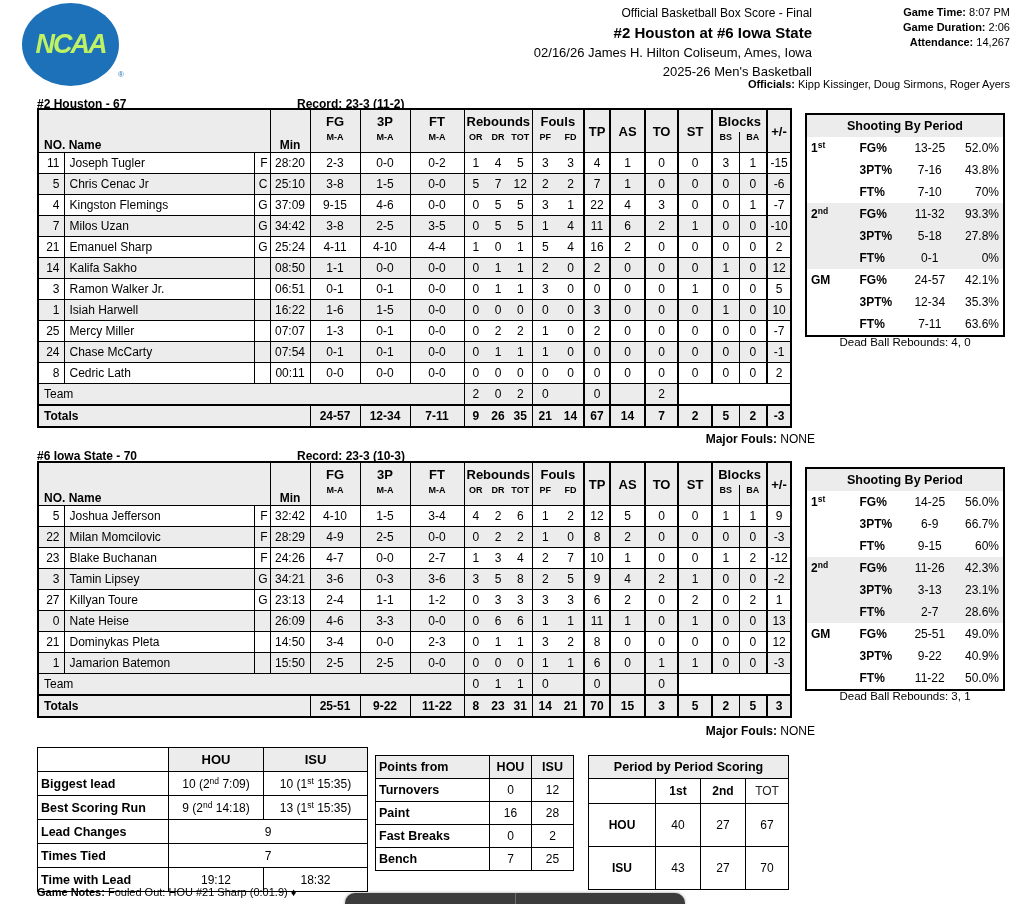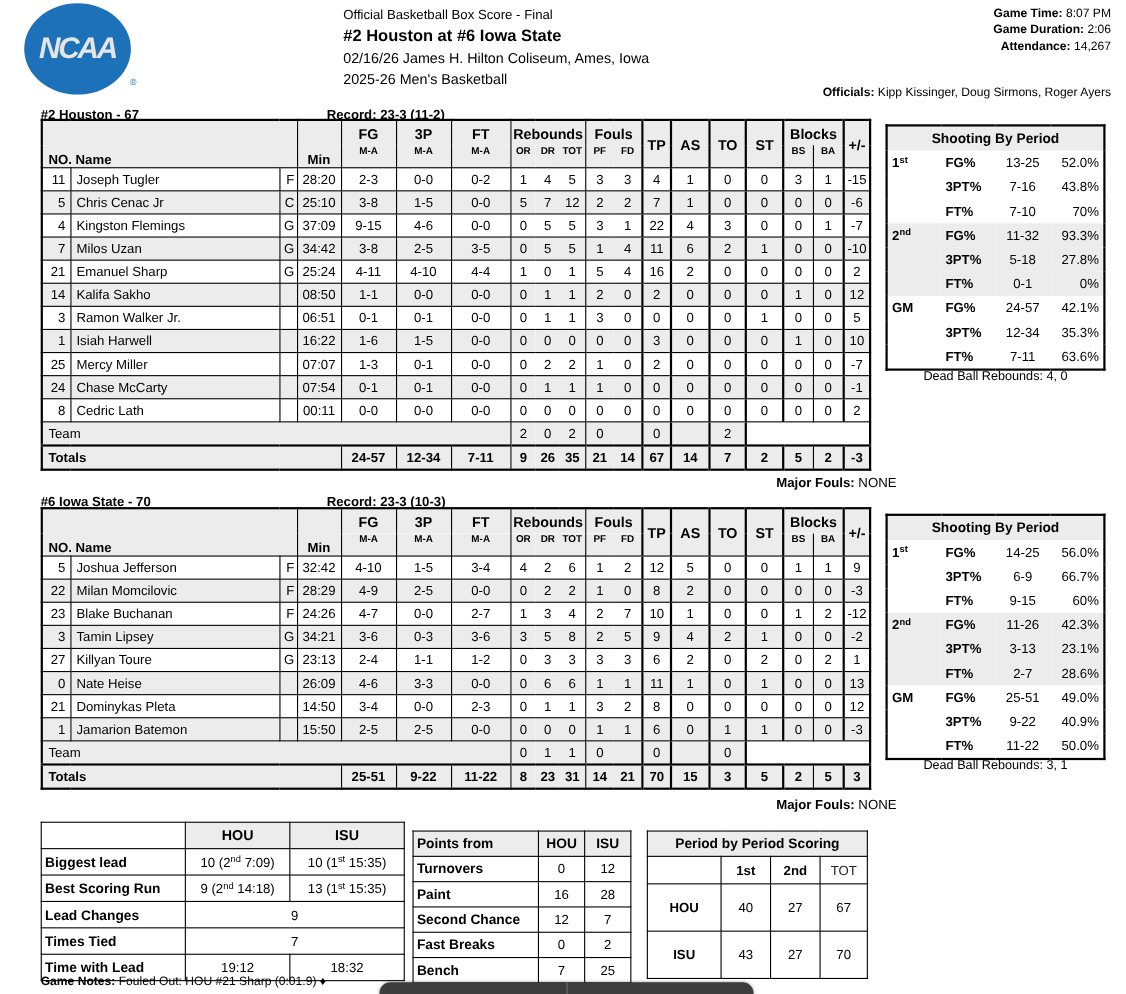--- a/index.html
+++ b/index.html
@@ -5,23 +5,23 @@
   html,body{margin:0;padding:0;background:#fff;}
   .page{position:relative;width:1024px;height:904px;background:#fff;overflow:hidden;
         font-family:"Liberation Sans","DejaVu Sans",sans-serif;color:#000;}
   b{font-weight:bold;}
   sup{font-size:8.5px;line-height:0;vertical-align:4px;font-weight:inherit;}
 
   
   .logo{position:absolute;left:22px;top:3px;width:97px;height:83px;}
   .logo-disc{position:absolute;inset:0;background:#1d71b8;border-radius:50%;
              display:flex;align-items:center;justify-content:center;}
-  .logo-disc span{color:#e5e5e5;font-style:italic;font-weight:bold;font-size:27px;letter-spacing:-2px;}
+  .logo-disc span{color:#bef264;font-style:italic;font-weight:bold;font-size:27px;letter-spacing:-2px;}
   .logo .reg{position:absolute;right:-5px;bottom:7px;font-size:8px;color:#1d71b8;}
-  .title-block{position:absolute;left:312px;top:6px;width:500px;text-align:left;}
+  .title-block{position:absolute;left:312px;top:6px;width:500px;text-align:right;}
   .t1{font-size:12px;}
   .t2{font-size:15px;font-weight:bold;margin-top:4px;}
   .t3{font-size:13px;margin-top:4px;}
   .info-block{position:absolute;right:14px;top:5px;text-align:right;font-size:11px;line-height:15px;}
   .officials{position:absolute;right:14px;top:78px;font-size:11px;}
 
   
   .teamline{position:absolute;font-weight:bold;font-size:12px;}
   .mf{position:absolute;left:37px;width:778px;text-align:right;font-size:12px;}
 
@@ -892,25 +892,20 @@
           <td class="plbl">Turnovers</td>
           <td class="v">0</td>
           <td class="v">12</td>
         </tr>
     <tr>
           <td class="plbl">Paint</td>
           <td class="v">16</td>
           <td class="v">28</td>
         </tr>
     <tr>
-          <td class="plbl">Second Chance</td>
-          <td class="v">12</td>
-          <td class="v">7</td>
-        </tr>
-    <tr>
           <td class="plbl">Fast Breaks</td>
           <td class="v">0</td>
           <td class="v">2</td>
         </tr>
     <tr>
           <td class="plbl">Bench</td>
           <td class="v">7</td>
           <td class="v">25</td>
         </tr>
   </tbody>

